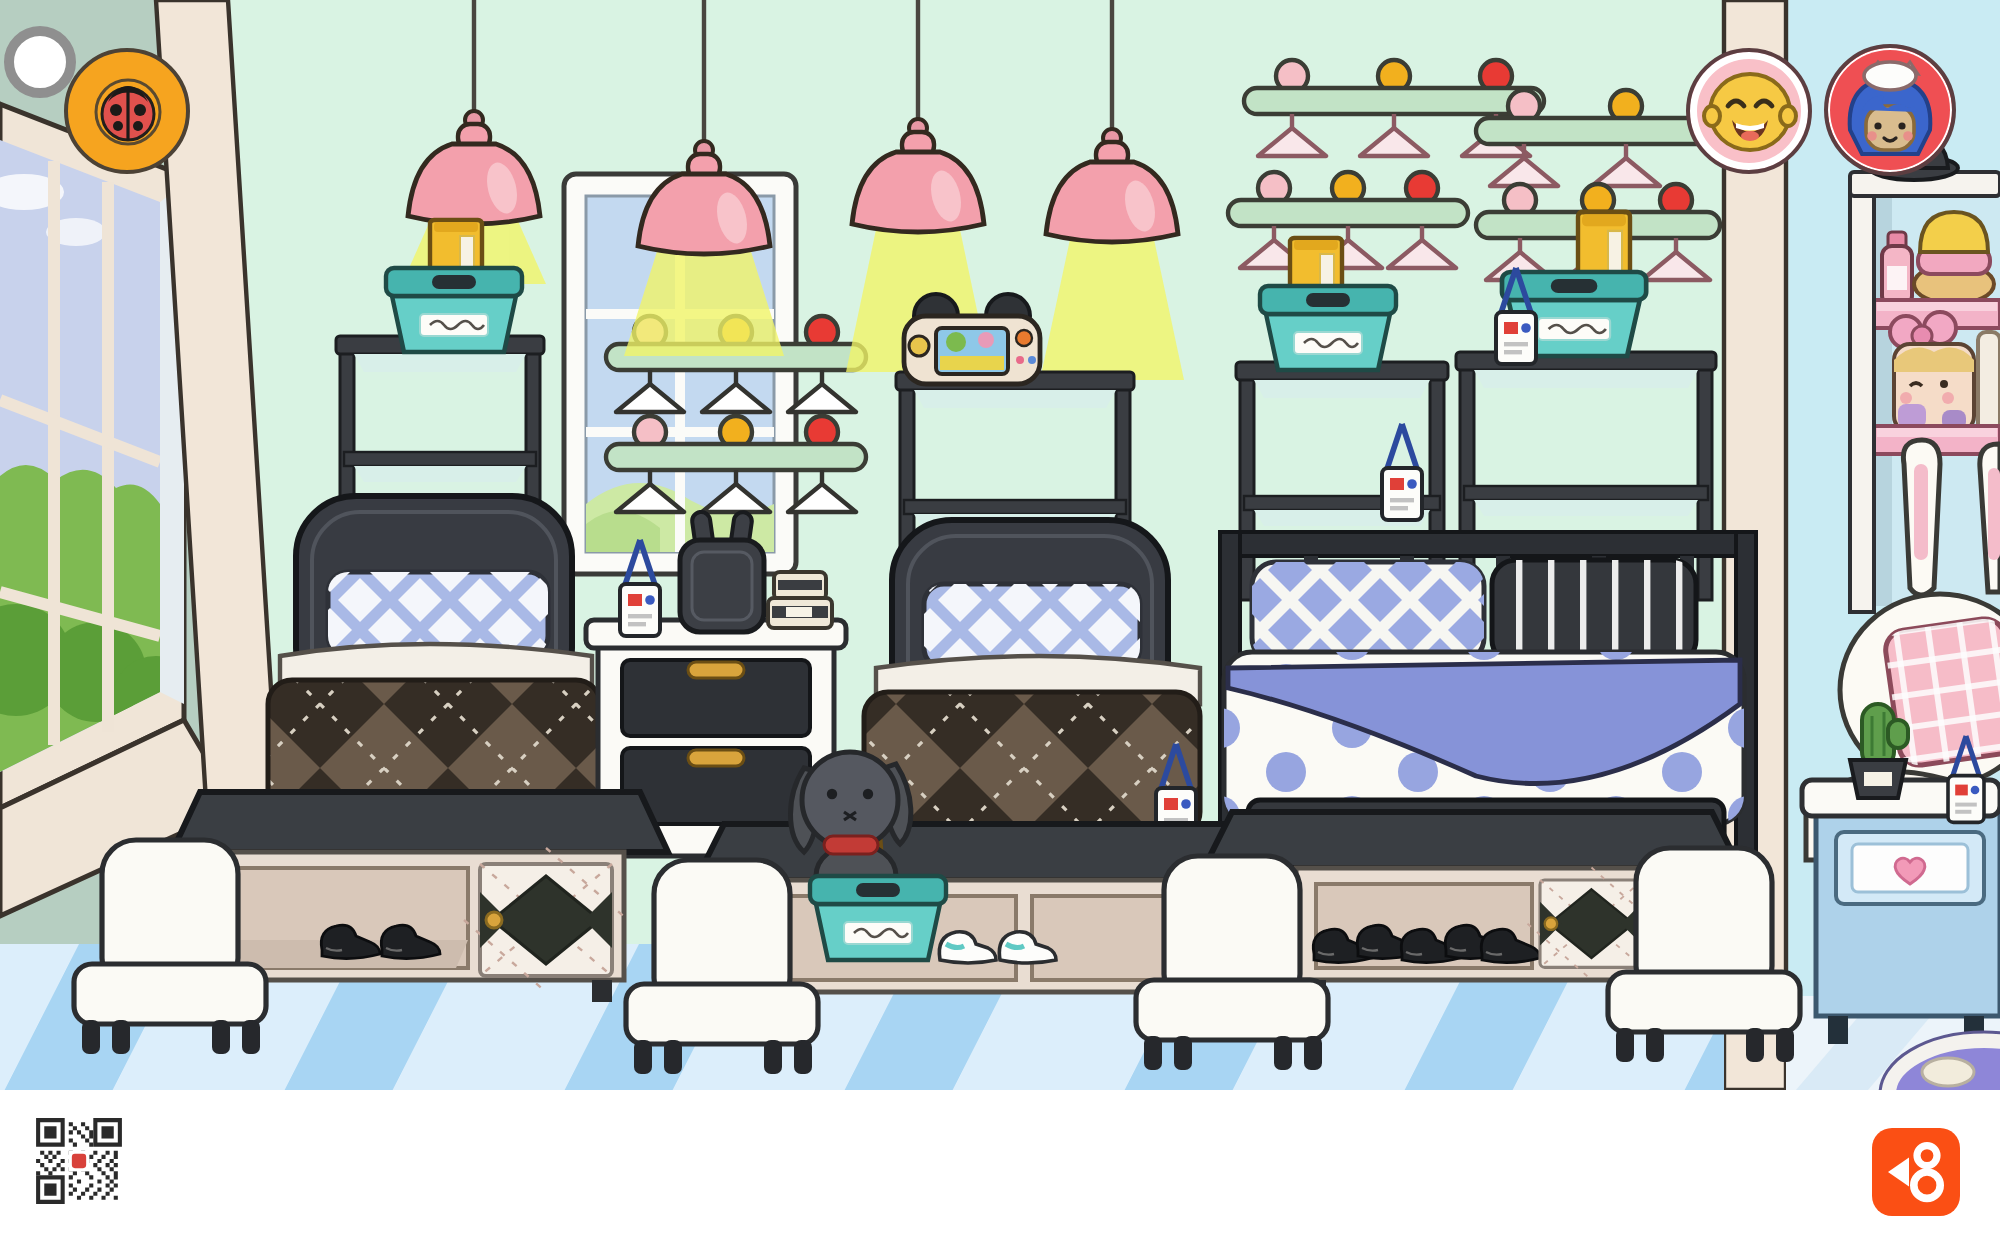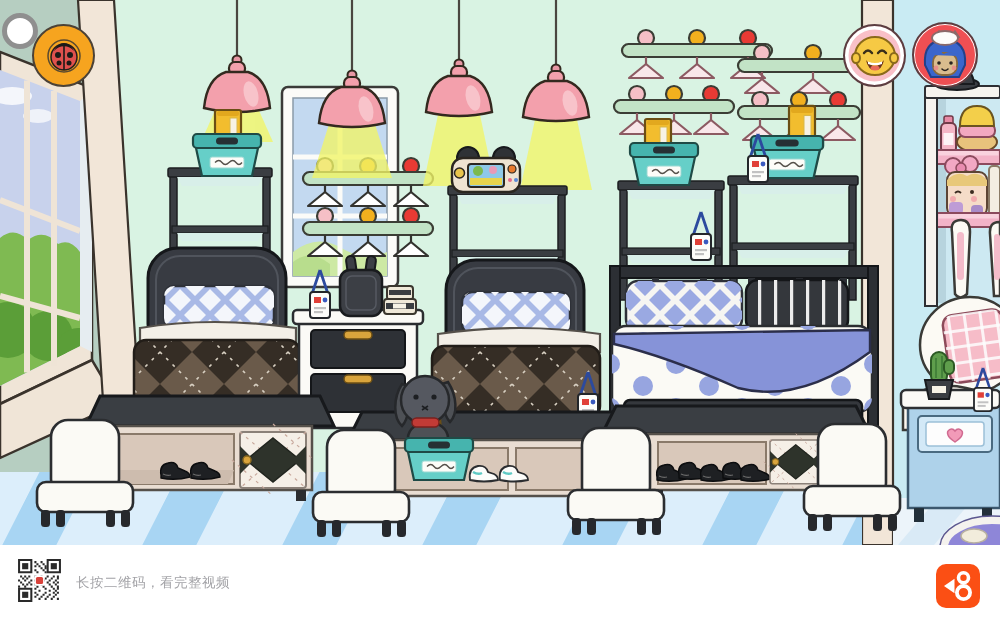--- a/index.html
+++ b/index.html
@@ -602,21 +602,20 @@
       M0 26h2v2H0z M6 26h2v2H6z M18 26h2v2h-2z M24 26h2v2h-2z M32 26h2v2h-2z M38 26h2v2h-2z
       M16 28h2v2h-2z M26 28h2v2h-2z M34 28h2v2h-2z M38 28h2v2h-2z
       M20 30h2v2h-2z M30 30h2v2h-2z M36 30h2v2h-2z
       M16 32h2v2h-2z M26 32h2v2h-2z M34 32h2v2h-2z M38 32h2v2h-2z
       M18 34h2v2h-2z M24 34h2v2h-2z M30 34h2v2h-2z M36 34h2v2h-2z
       M16 36h2v2h-2z M22 36h2v2h-2z M28 36h2v2h-2z M34 36h2v2h-2z
       M20 38h2v2h-2z M26 38h2v2h-2z M32 38h2v2h-2z M38 38h2v2h-2z"></path>
     <rect x="16" y="16" width="10" height="10" fill="#ffffff"></rect>
     <rect x="17.5" y="17.5" width="7" height="7" rx="1.5" fill="#d8413a"></rect>
   </svg>
-  <span class="caption">长按二维码，看完整视频</span>
   <div class="kuaishou" aria-label="kuaishou-logo" style="background: rgb(251, 79, 20);">
     <svg width="44" height="44" viewBox="0 0 44 44">
       <path d="M8 22 L18.5 14.8 V29.2 Z" fill="#ffffff"></path>
       <circle cx="27.5" cy="13.8" r="5" fill="none" stroke="#ffffff" stroke-width="3.6"></circle>
       <circle cx="27.5" cy="28.6" r="6.6" fill="none" stroke="#ffffff" stroke-width="3.8"></circle>
     </svg>
   </div>
 </div>
 
 </div>

